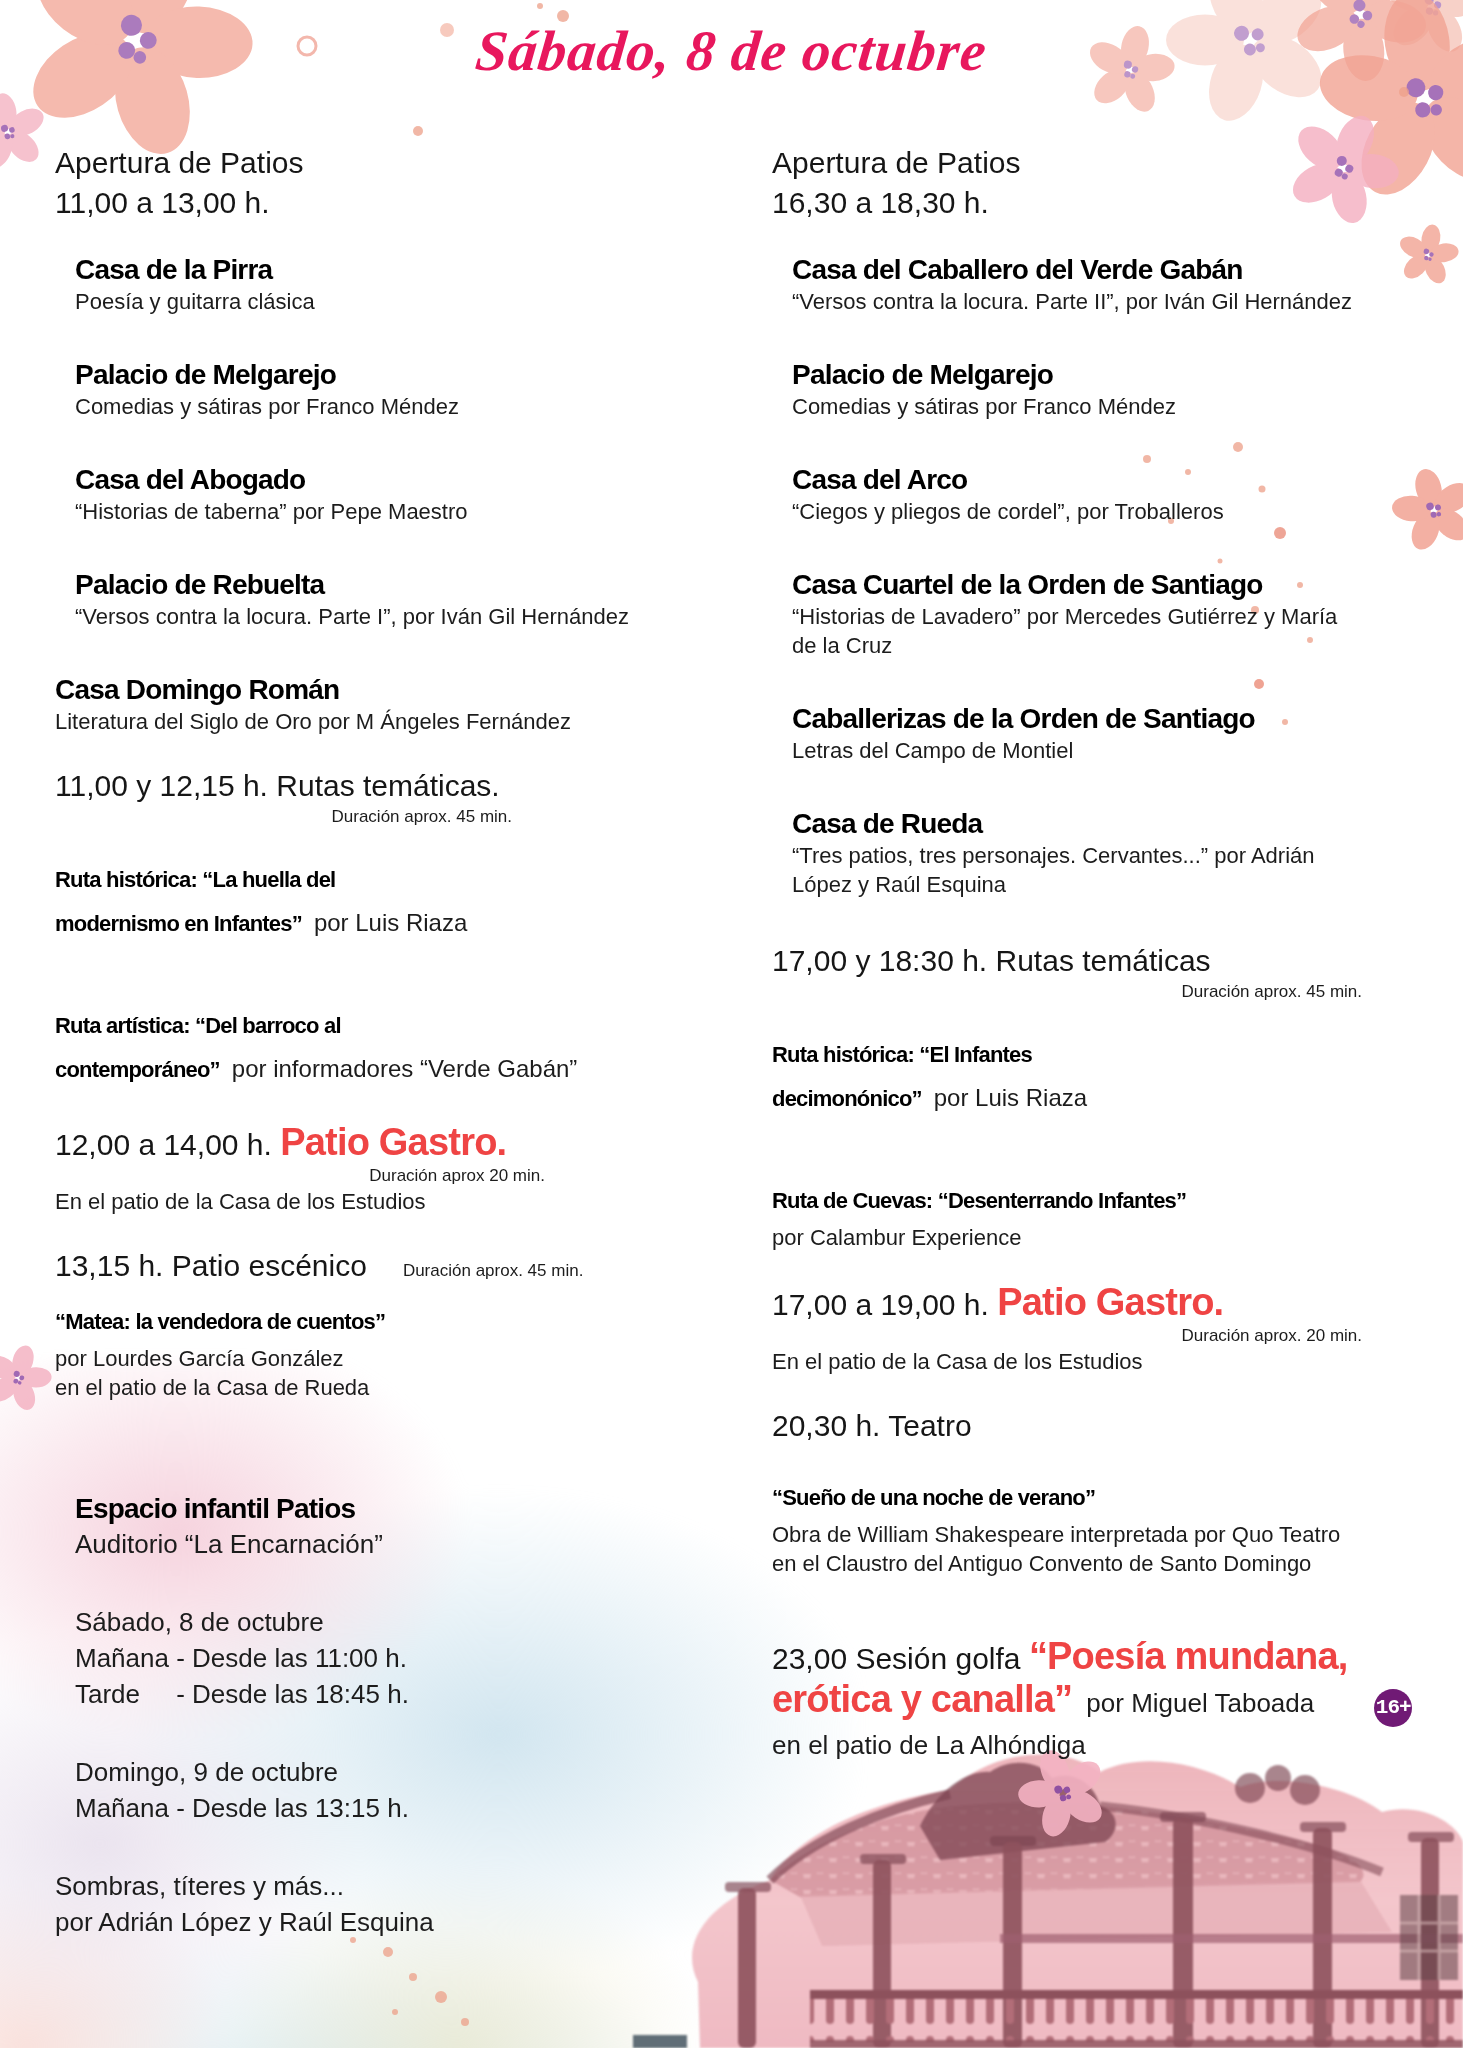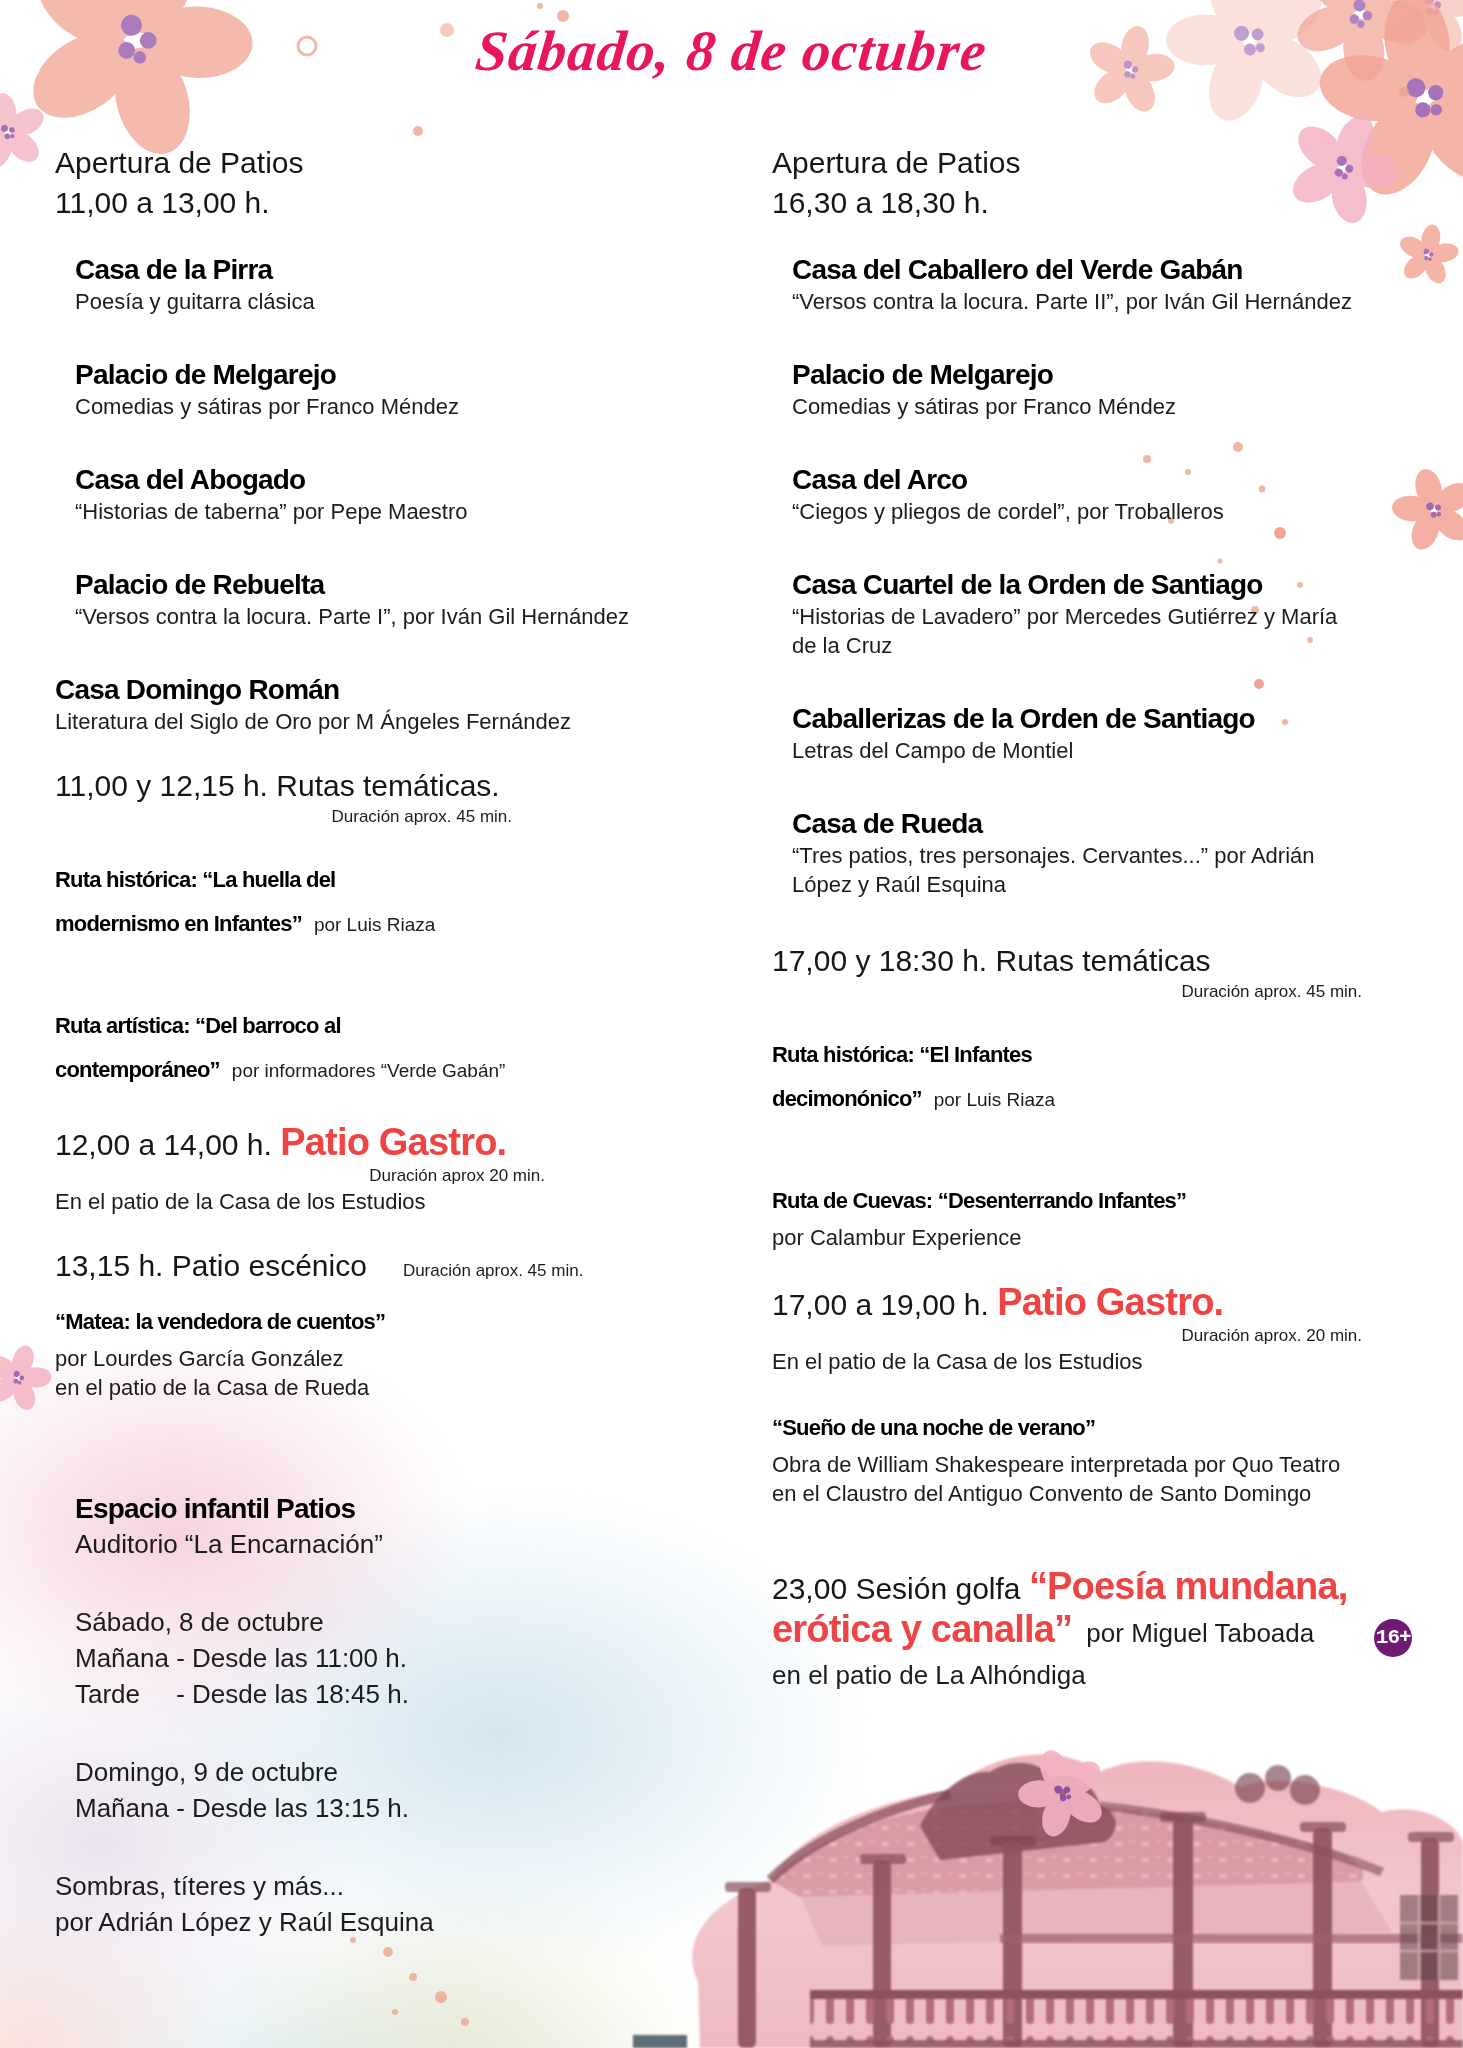--- a/index.html
+++ b/index.html
@@ -32,21 +32,21 @@
   .g-lg{margin-bottom:58px;} .g-xl{margin-bottom:90px;}
   .line{white-space:nowrap;}
   .p-t {font-size:30px;line-height:40px;font-weight:400;color:#161616;}
   .p-tb{font-size:38px;line-height:40px;font-weight:700;color:#ef4444;letter-spacing:-0.8px;}
   .p-h {font-size:28px;line-height:34px;font-weight:700;color:#000;letter-spacing:-0.8px;}
   .line.rh .p-h{font-size:22px;line-height:44px;}
   .p-d {font-size:22px;line-height:29px;color:#1c1c1c;}
   .p-dl{font-size:26px;line-height:36px;color:#1c1c1c;}
   .p-n {font-size:17px;line-height:22px;color:#1c1c1c;}
   .line .p-n:not(:first-child){margin-left:36px;}
-  .line.rh .p-d{margin-left:12px;font-size:19px;}
+  .line.rh .p-d{margin-left:12px;font-size:24px;}
   .line .p-dl:not(:first-child){margin-left:14px;}
   .line.right{text-align:right;}
   .col-left .line.right.r1{padding-right:143px;}
   .col-left .line.right.r2{padding-right:110px;}
   .col-right .line.right{padding-right:58px;}
   .p-badge{display:inline-block;margin-left:60px;width:38px;height:38px;border-radius:50%;
     background:#701a75;color:#fff;font-weight:700;font-size:21px;line-height:38px;
     text-align:center;vertical-align:middle;letter-spacing:-1px;font-family:Liberation Mono, monospace;}
 </style>
 </head>
@@ -286,20 +286,23 @@
       </div>
       <div class="item g-sm">
         <div class="line rh"><span class="p-h">Ruta de Cuevas: “Desenterrando Infantes”</span></div>
         <div class="line"><span class="p-d">por Calambur Experience</span></div>
       </div>
       <div class="item g-sm">
         <div class="line"><span class="p-t">17,00 a 19,00 h. </span><span class="p-tb">Patio Gastro.</span></div>
         <div class="line right"><span class="p-n">Duración aprox. 20 min.</span></div>
         <div class="line"><span class="p-d">En el patio de la Casa de los Estudios</span></div>
       </div>
+      <div class="item g-sm">
+        <div class="line"><span class="p-t">20,30 h. Teatro</span></div>
+      </div>
       <div class="item g-lg">
         <div class="line rh"><span class="p-h">“Sueño de una noche de verano”</span></div>
         <div class="line"><span class="p-d">Obra de William Shakespeare interpretada por Quo Teatro</span></div>
         <div class="line"><span class="p-d">en el Claustro del Antiguo Convento de Santo Domingo</span></div>
       </div>
       <div class="item">
         <div class="line"><span class="p-t">23,00 Sesión golfa </span><span class="p-tb">“Poesía mundana,</span></div>
         <div class="line"><span class="p-tb">erótica y canalla”</span><span class="p-dl">por Miguel Taboada</span><span class="p-badge">16+</span></div>
         <div class="line"><span class="p-dl">en el patio de La Alhóndiga</span></div>
       </div>

